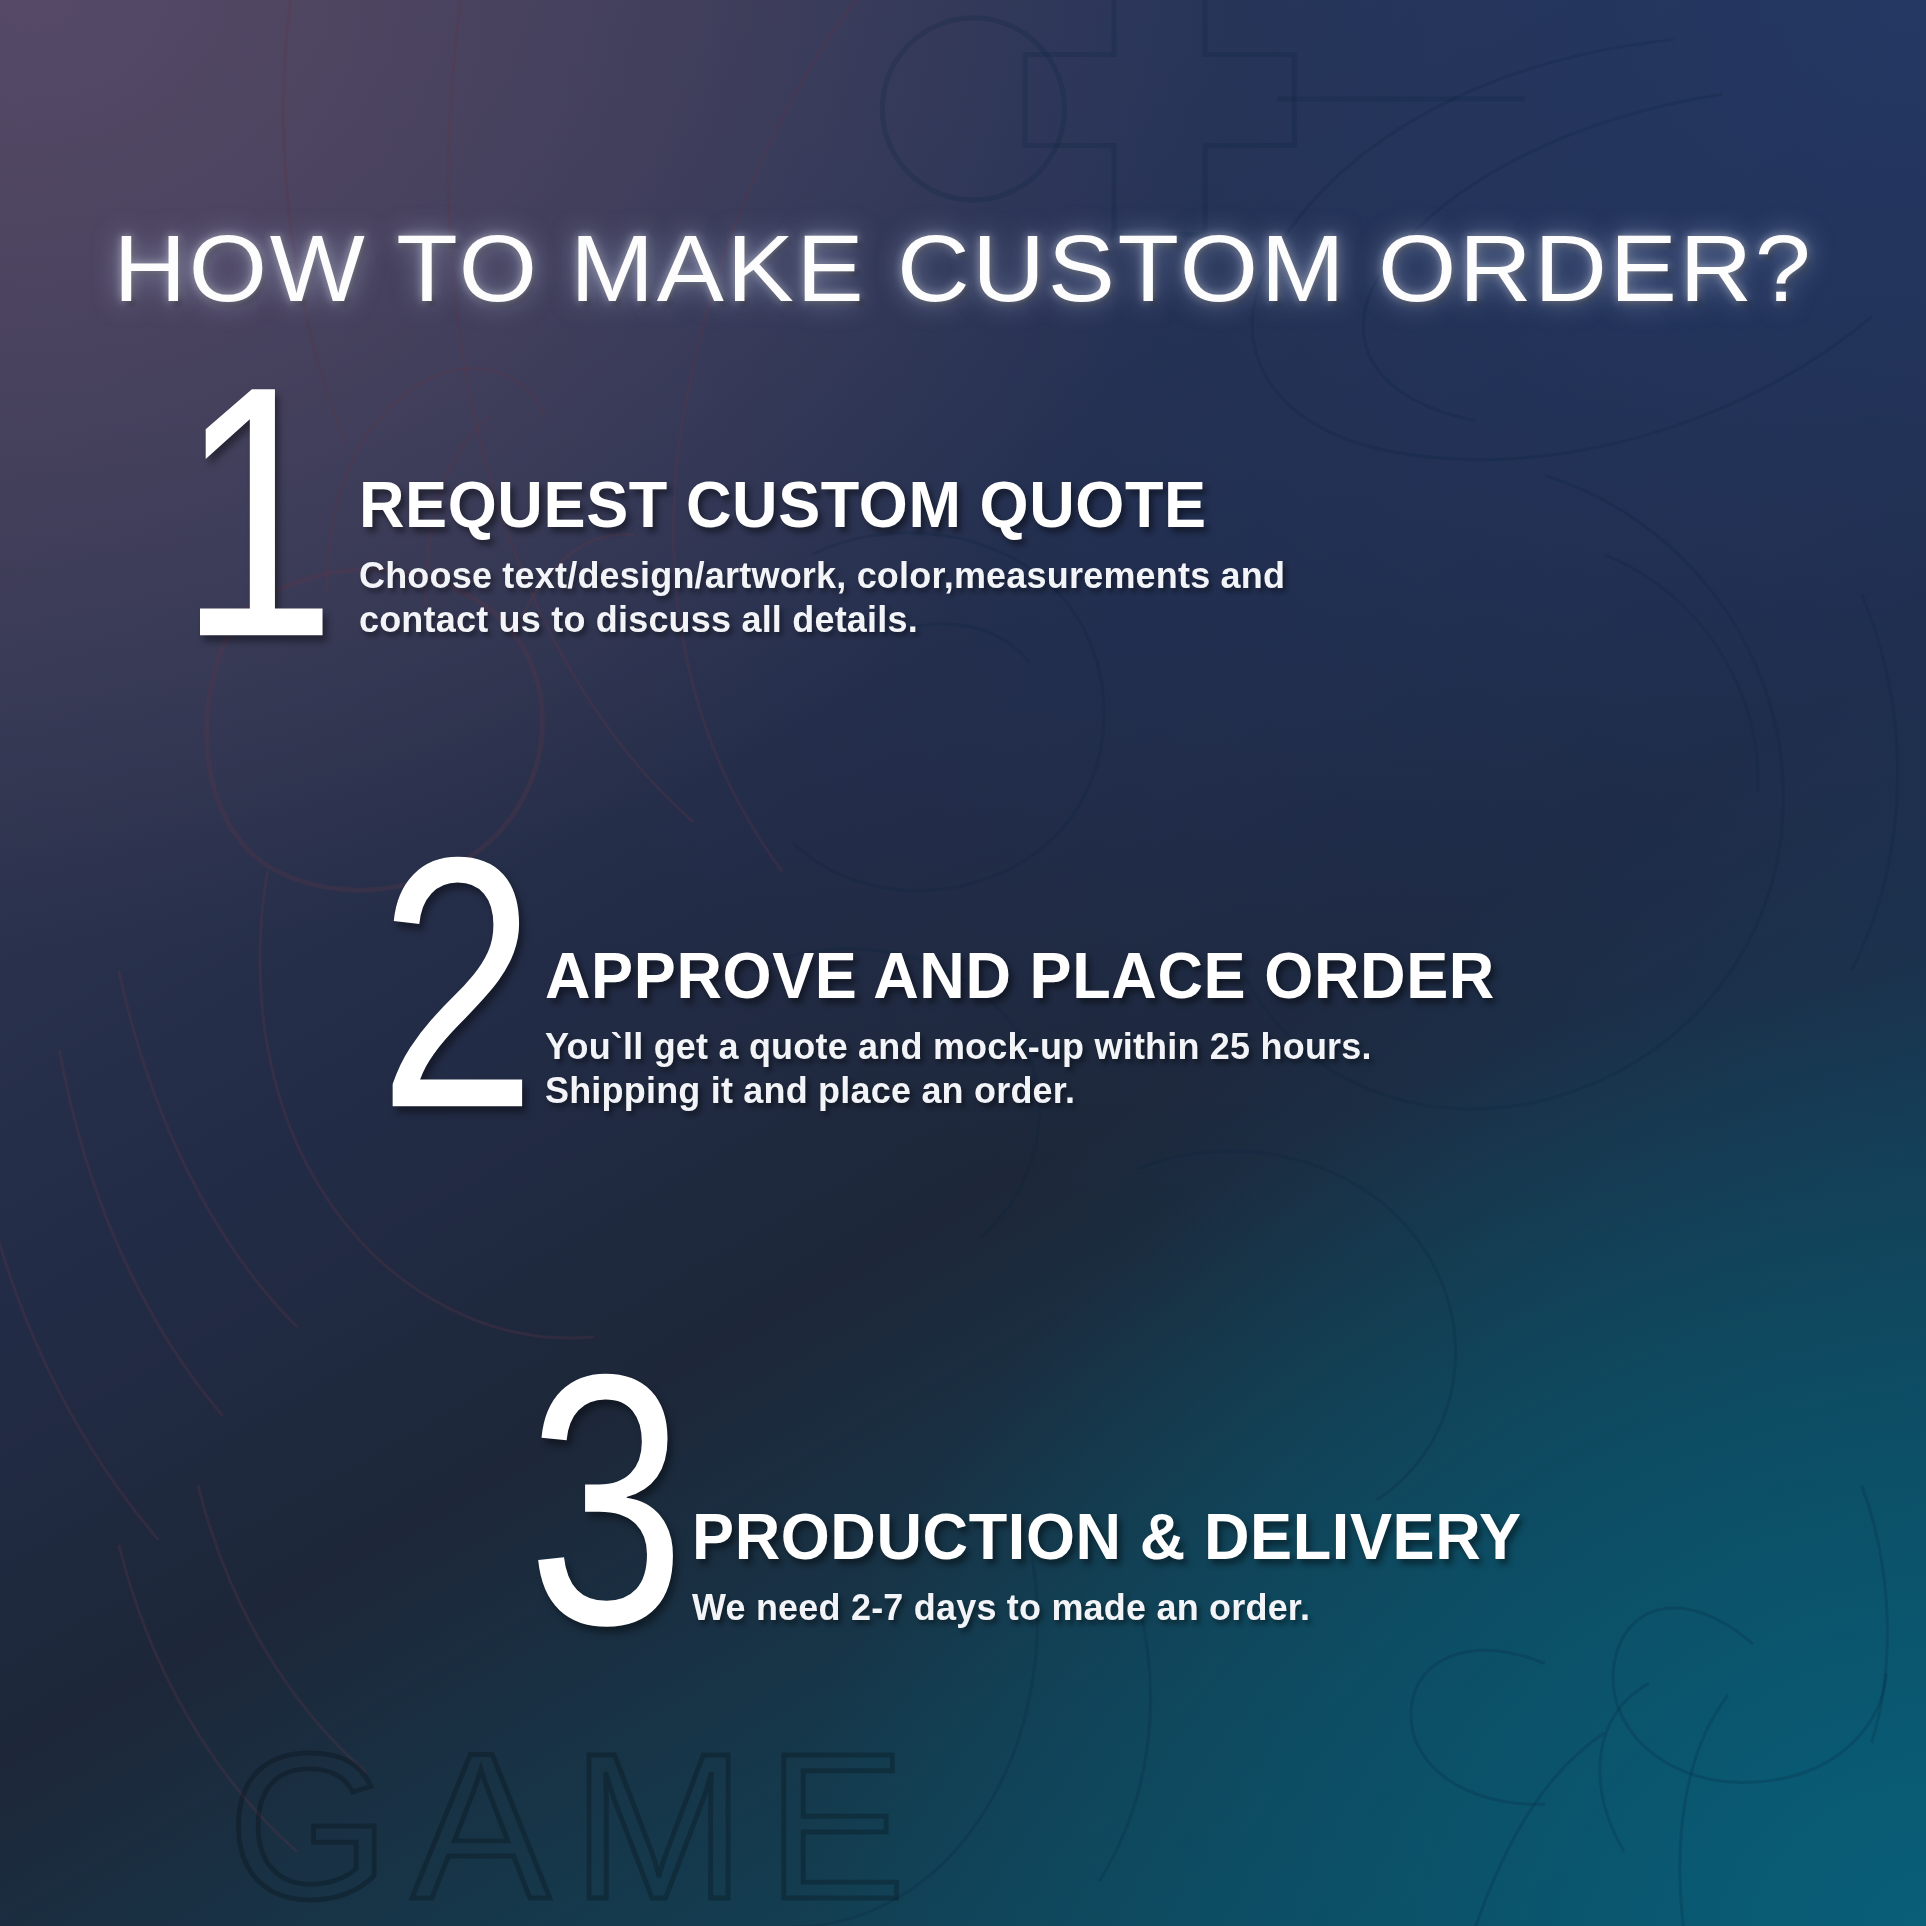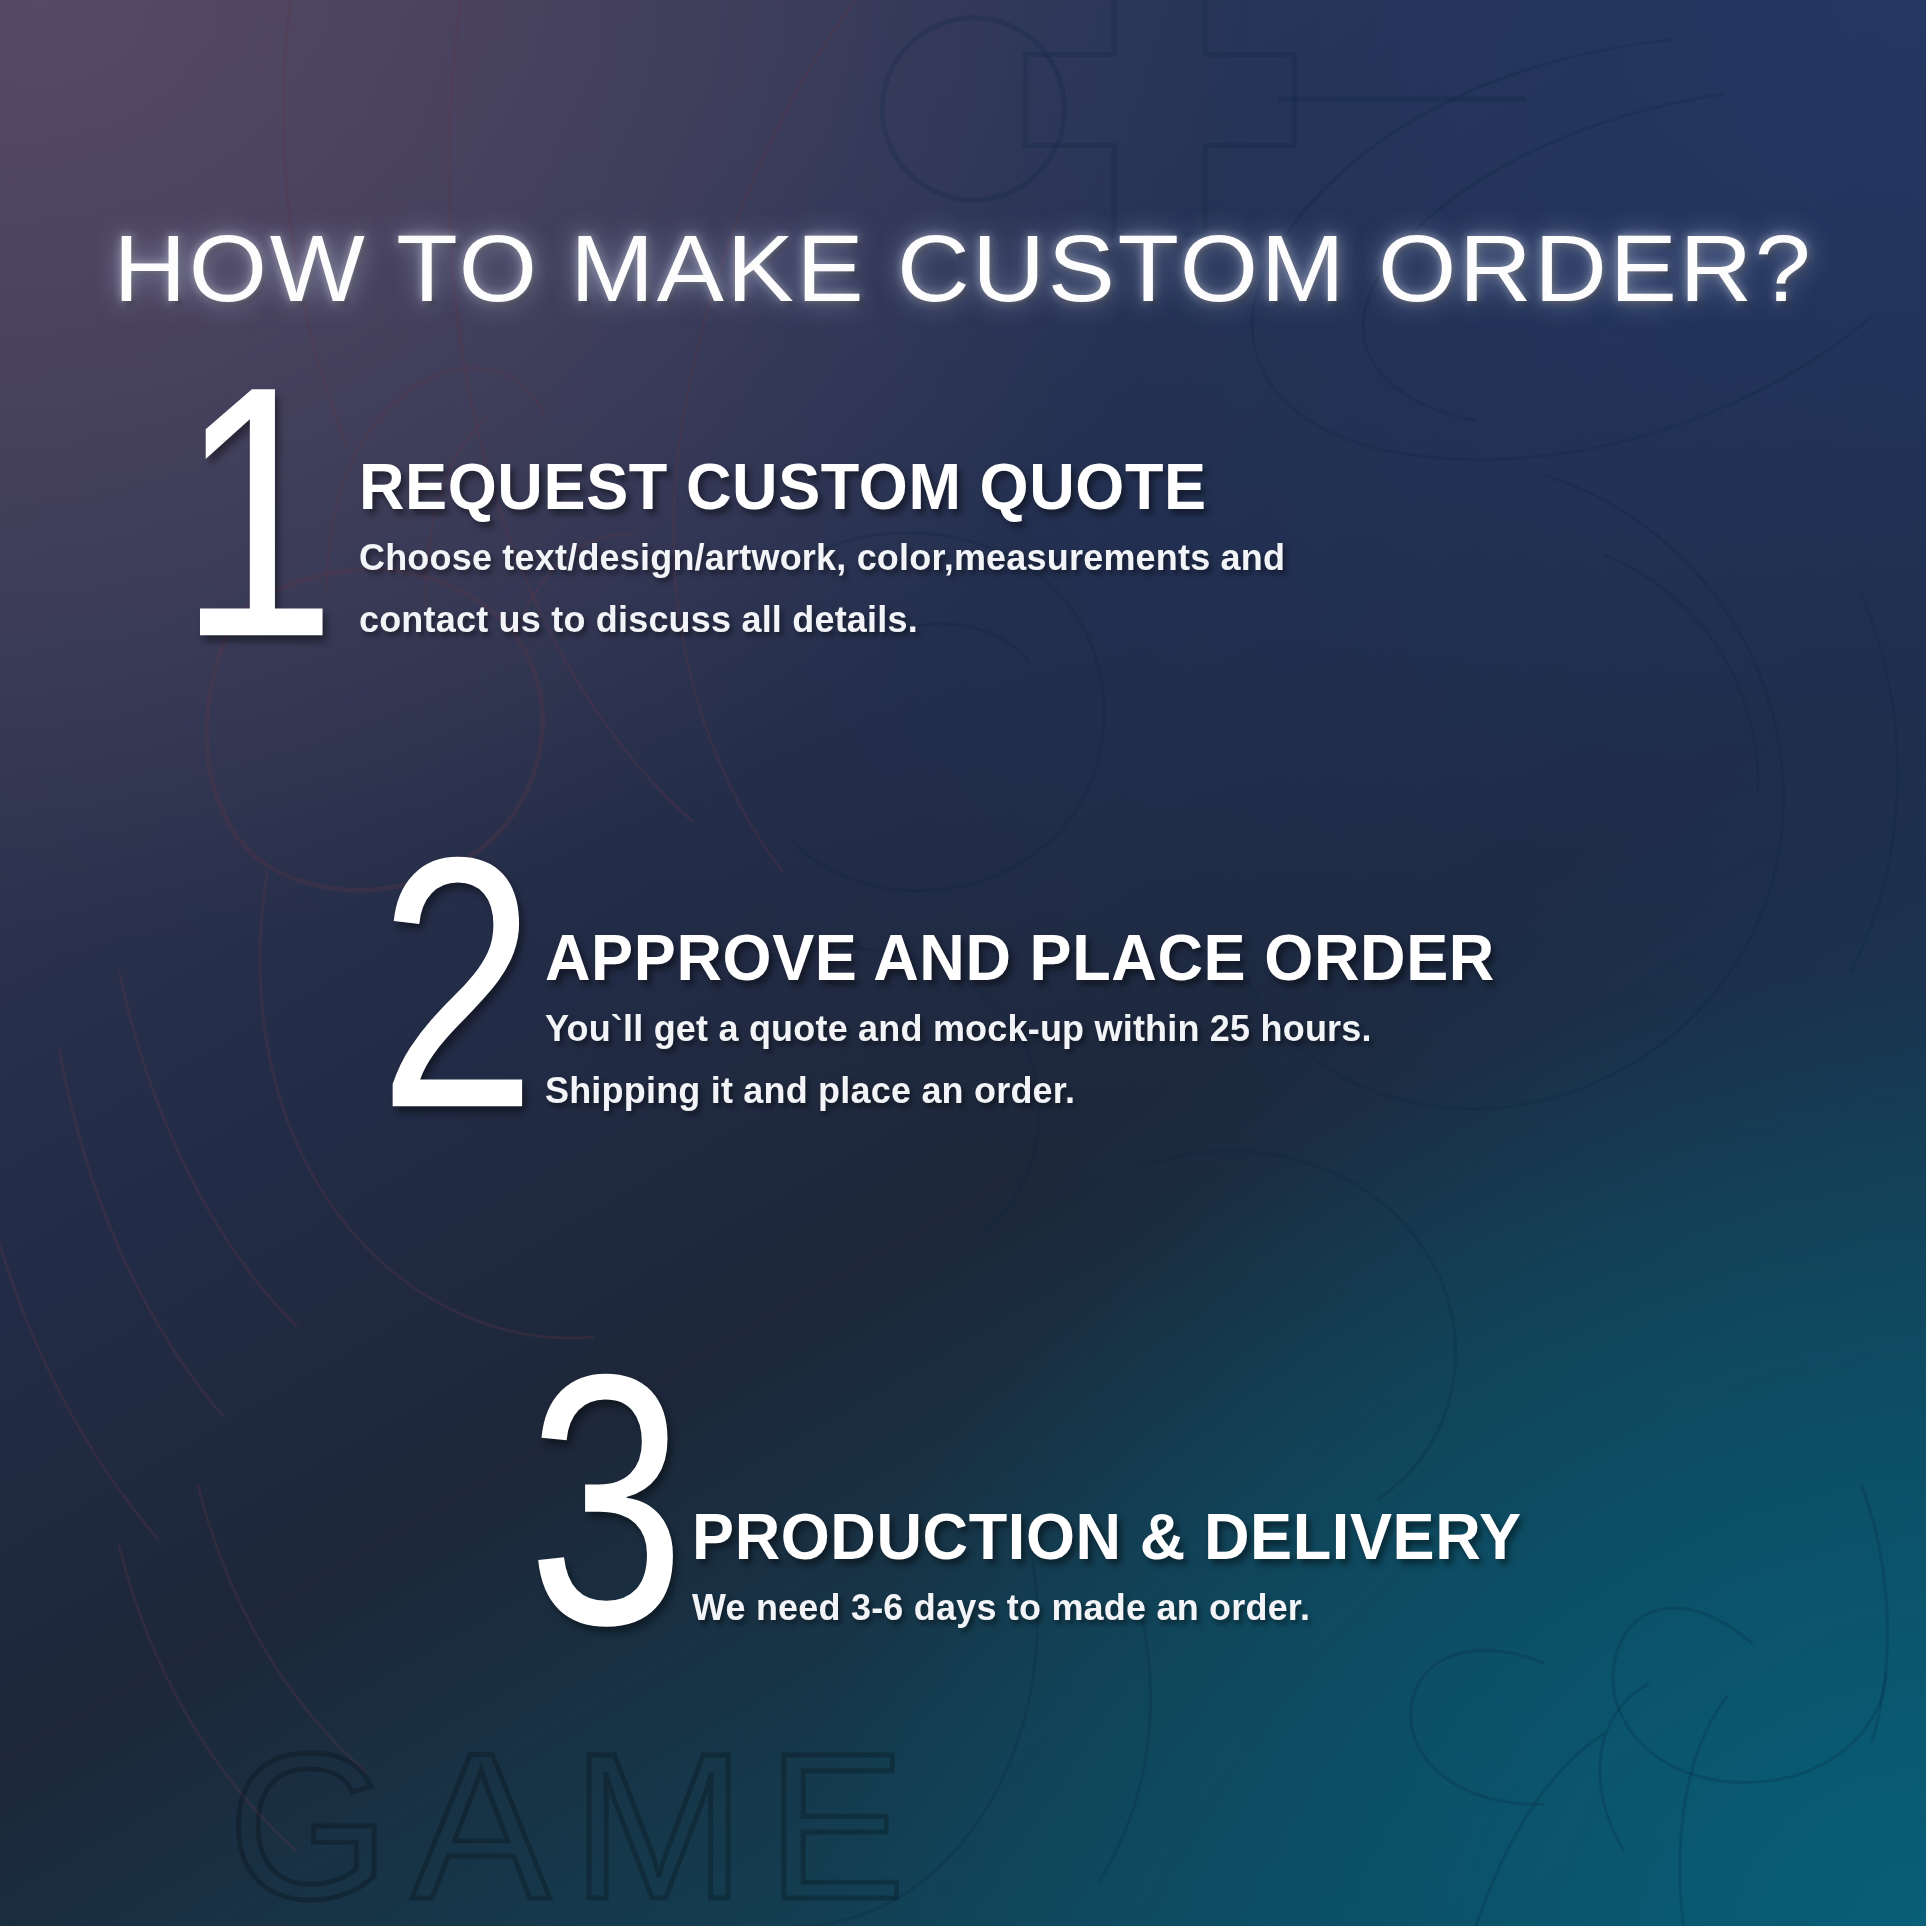--- a/index.html
+++ b/index.html
@@ -63,21 +63,21 @@
     text-shadow:4px 5px 6px rgba(0,0,0,.45);
     margin-bottom:18px;
   }
   .body{
     font-family:"Liberation Sans Narrow","Liberation Sans", sans-serif;
     font-weight:700;font-size:36px;line-height:1.16;letter-spacing:0.2px;
     color:#f2f4f8;white-space:nowrap;
     transform:scaleX(1.0);transform-origin:0 50%;
     text-shadow:3px 4px 5px rgba(0,0,0,.42);
   }
-  .body div + div{margin-top:20px;}
+  .body div + div{margin-top:2px;}
 
   
   #step-1{left:176px;top:428px;}
   #step-1 .num{font-size:293px;}
   #step-1 .txt{margin-left:26px;}
 
   #step-2{left:376px;top:899px;}
   #step-2 .num{font-size:293px;}
   #step-2 .txt{margin-left:12px;}
 
@@ -158,19 +158,19 @@
         <div>Shipping it and place an order.</div>
       </div>
     </div>
   </div>
 
   <div class="step" id="step-3">
     <div class="num">3</div>
     <div class="txt">
       <div class="head">PRODUCTION &amp; DELIVERY</div>
       <div class="body">
-        <div>We need 3-6 days to made an order.</div>
+        <div>We need 2-7 days to made an order.</div>
       </div>
     </div>
   </div>
 
 </div>
 
 
 </body></html>

